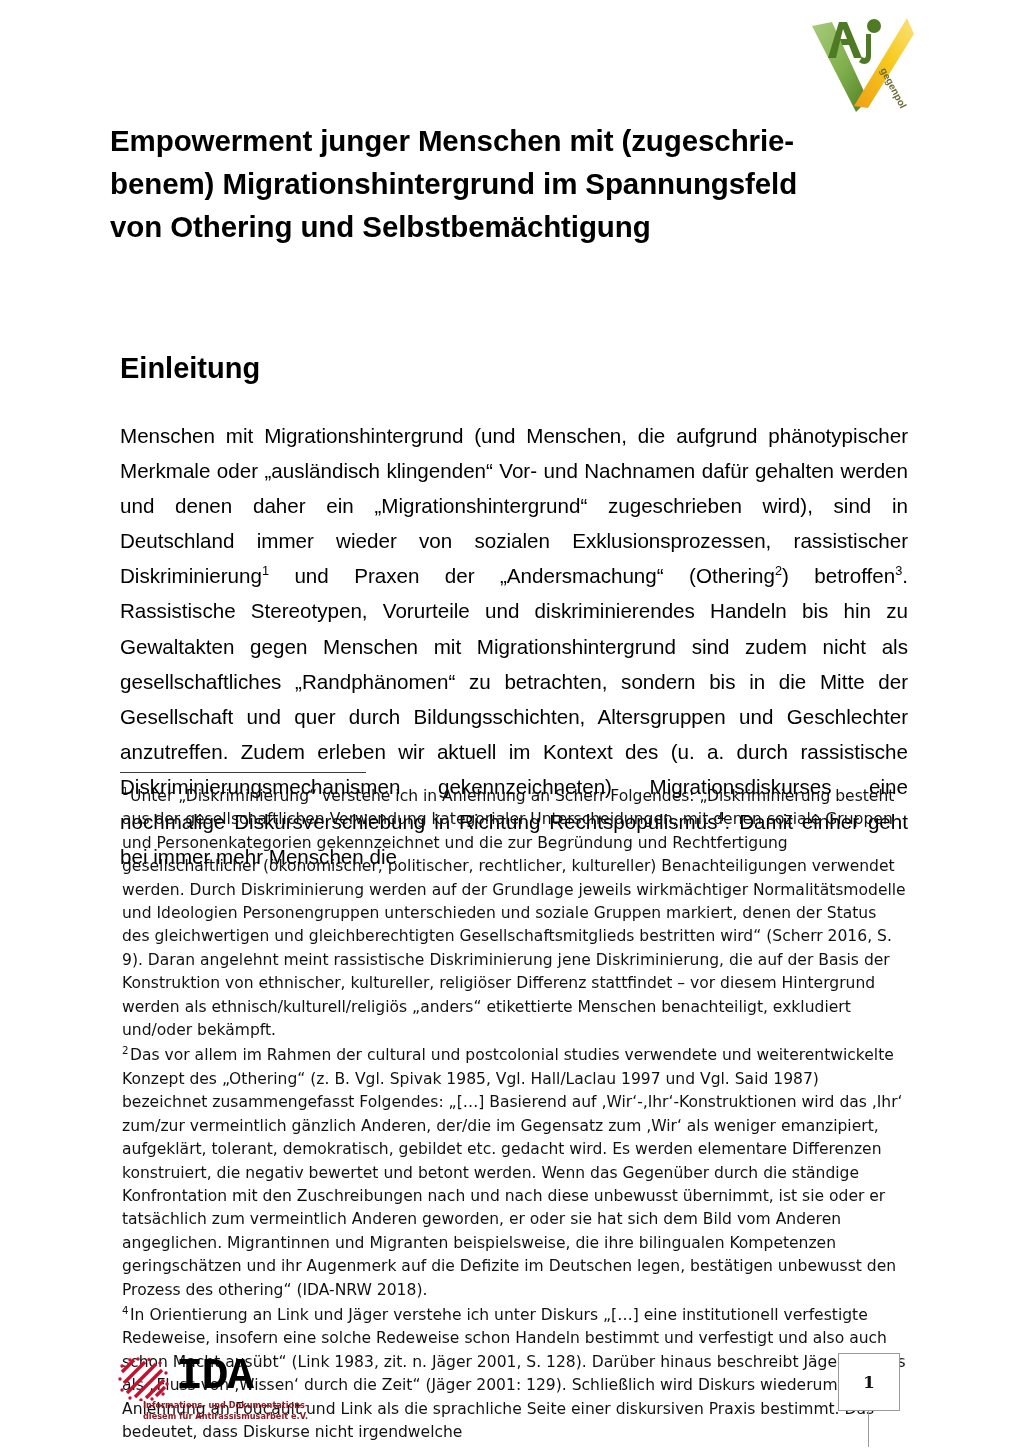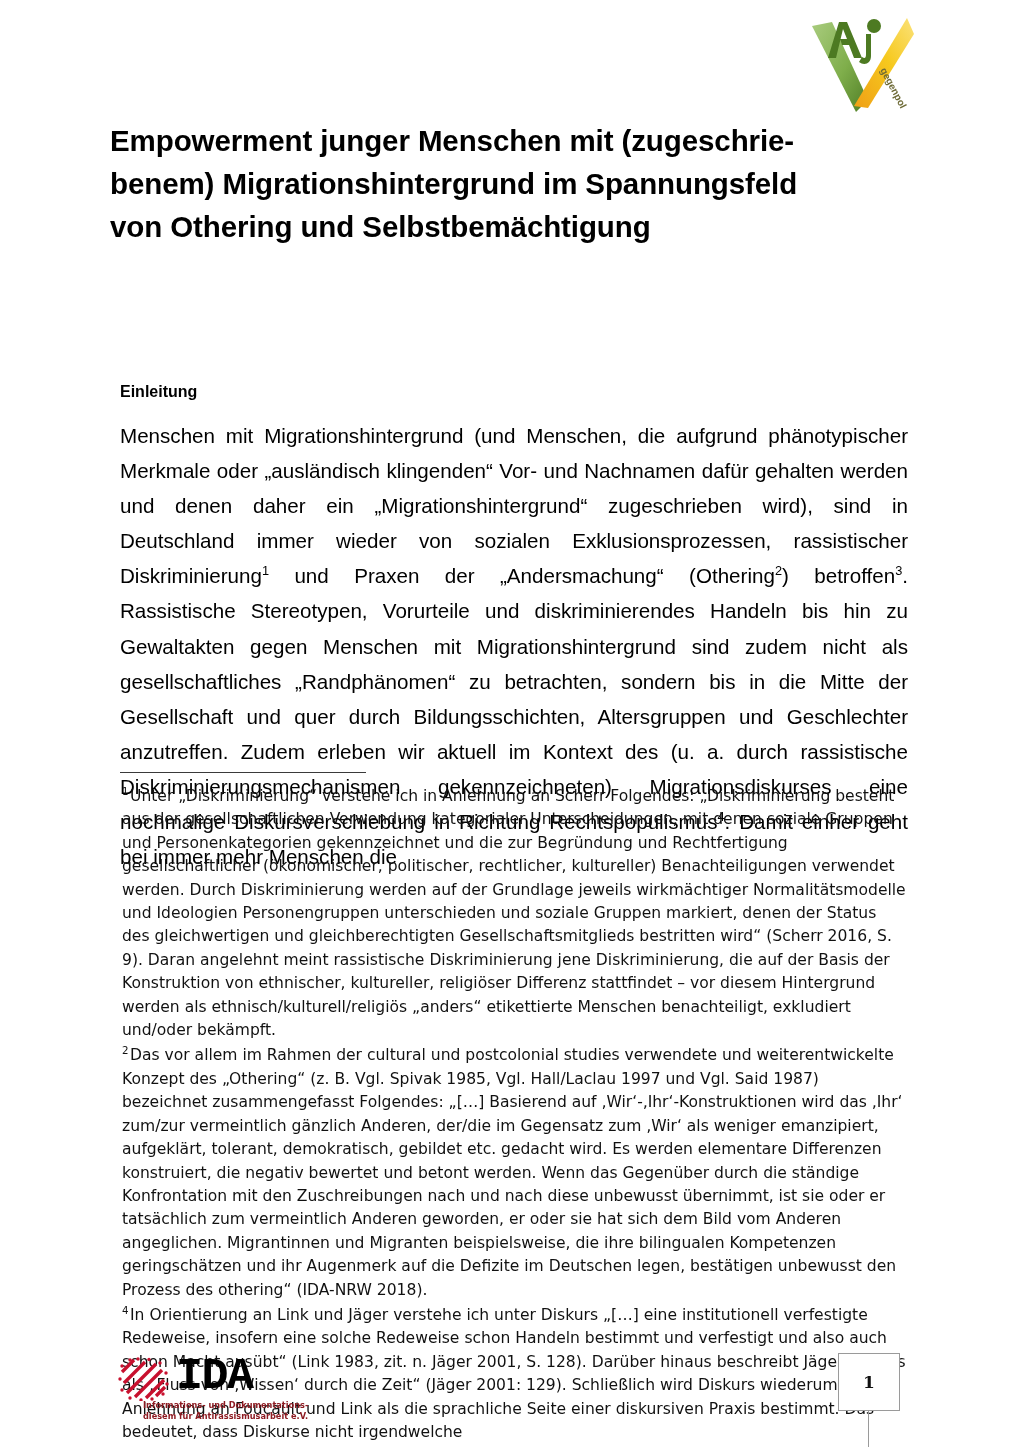--- a/index.html
+++ b/index.html
@@ -51,22 +51,22 @@
     top: 296px;
     font-size: 21.5px;
     line-height: 28px;
   }
   .author-line .author-name { font-style: italic; }
 
   
   .section-heading {
     position: absolute;
     left: 120px;
-    top: 378px;
-    font-size: 16px;
+    top: 354px;
+    font-size: 29px;
     font-weight: bold;
     line-height: 28px;
   }
 
   
   .body-block {
     position: absolute;
     left: 120px;
     top: 418px;
     width: 788px;

